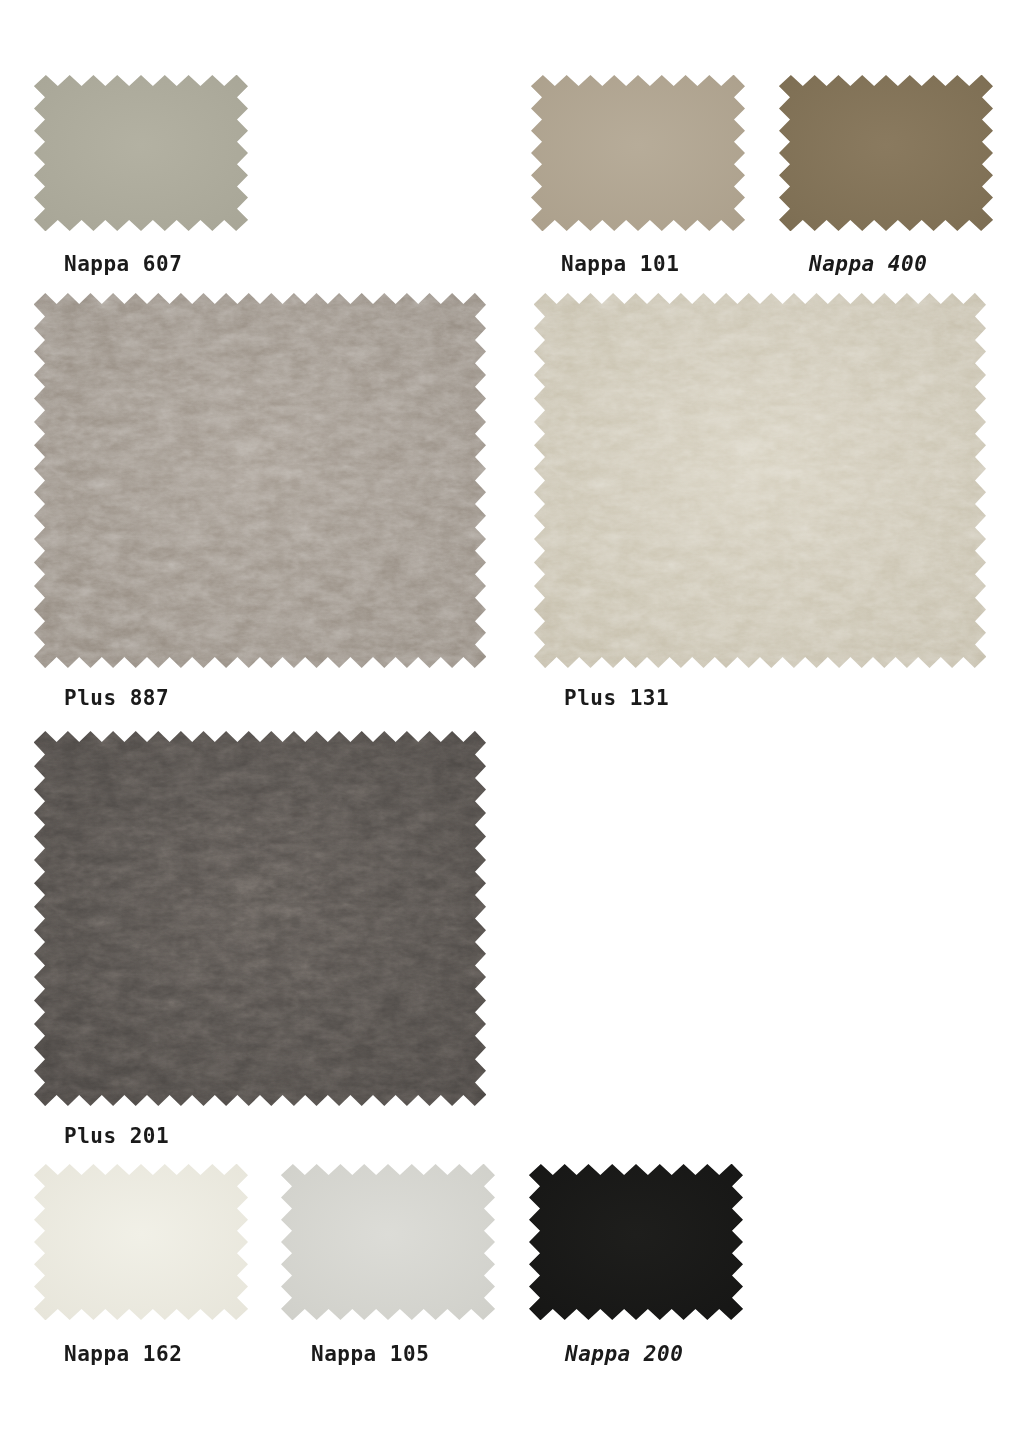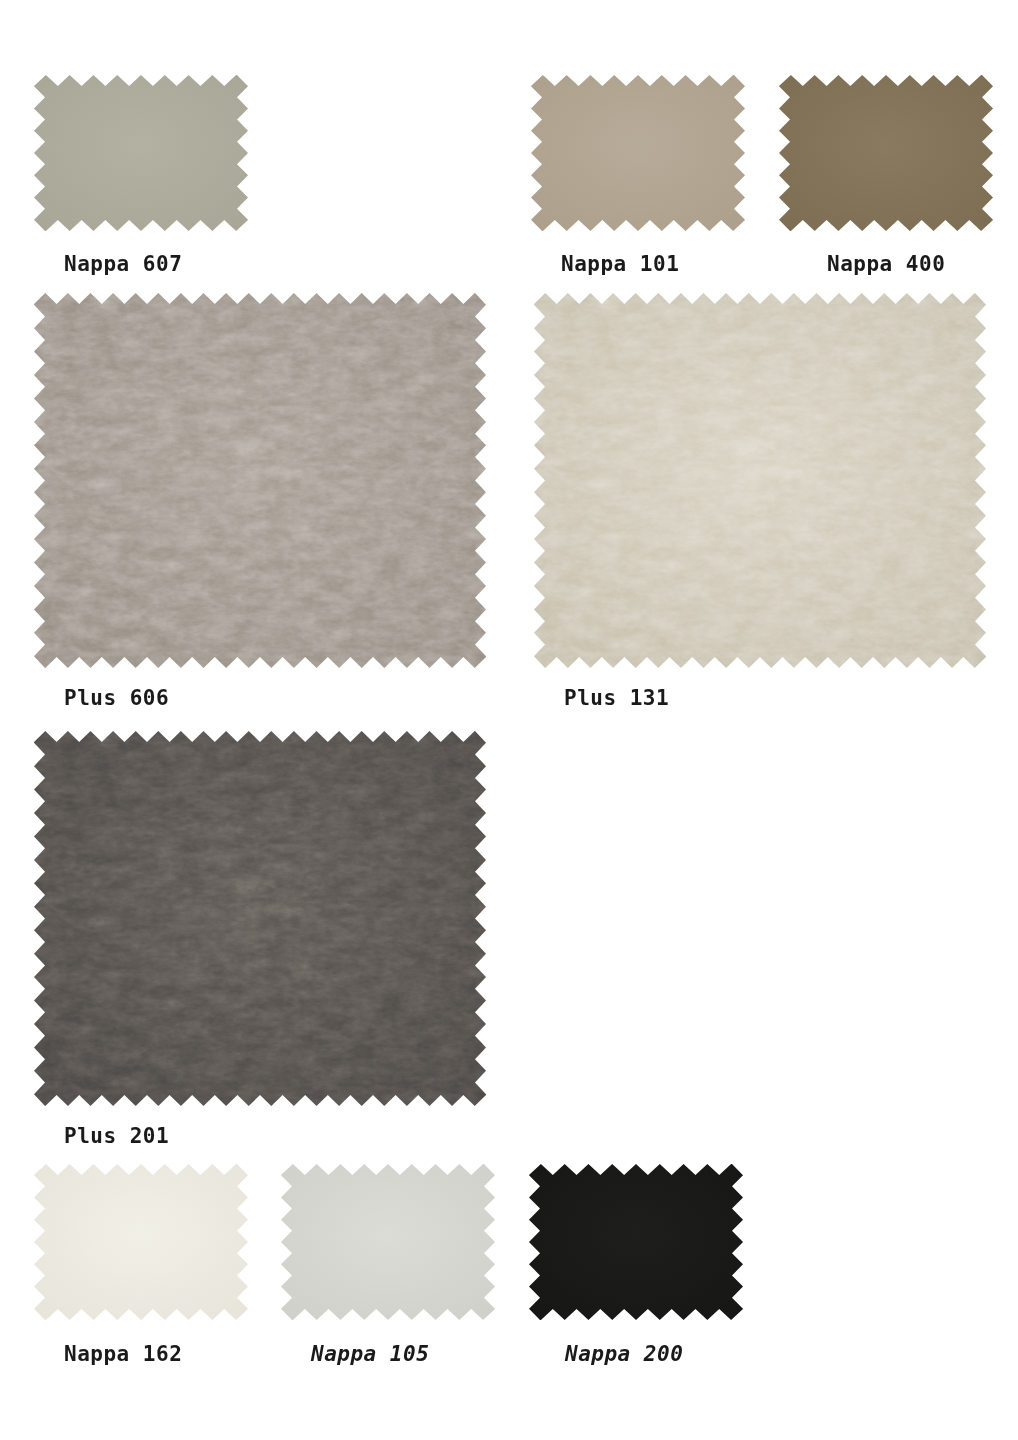--- a/index.html
+++ b/index.html
@@ -125,40 +125,40 @@
           <radialGradient id="grad-nappa-400" cx="50%" cy="45%" r="72%">
             <stop offset="0%" stop-color="#8a7a5f"></stop>
             <stop offset="100%" stop-color="#7d6e53"></stop>
           </radialGradient>
         </defs>
         <g clip-path="url(#clip-nappa-400)">
           <rect x="0" y="0" width="214" height="156" fill="url(#grad-nappa-400)"></rect>
         </g>
       </svg>
     </div>
-    <div class="swatch-caption" style="left: 827px; top: 254px;">Nappa  400</div>
+    <div class="swatch-caption" style="left: 809px; top: 254px; font-style: italic;">Nappa  400</div>
     <div class="swatch" style="left: 34px; top: 293px; width: 452px; height: 375px;">
       <svg width="452" height="375" viewBox="0 0 452 375" style="display: block;">
         <defs>
           <clipPath id="clip-plus-606">
             <polygon points="0.00,11.00 11.30,0.00 22.60,11.00 33.90,0.00 45.20,11.00 56.50,0.00 67.80,11.00 79.10,0.00 90.40,11.00 101.70,0.00 113.00,11.00 124.30,0.00 135.60,11.00 146.90,0.00 158.20,11.00 169.50,0.00 180.80,11.00 192.10,0.00 203.40,11.00 214.70,0.00 226.00,11.00 237.30,0.00 248.60,11.00 259.90,0.00 271.20,11.00 282.50,0.00 293.80,11.00 305.10,0.00 316.40,11.00 327.70,0.00 339.00,11.00 350.30,0.00 361.60,11.00 372.90,0.00 384.20,11.00 395.50,0.00 406.80,11.00 418.10,0.00 429.40,11.00 440.70,0.00 441.00,0.00 452.00,11.72 441.00,23.44 452.00,35.16 441.00,46.88 452.00,58.59 441.00,70.31 452.00,82.03 441.00,93.75 452.00,105.47 441.00,117.19 452.00,128.91 441.00,140.63 452.00,152.34 441.00,164.06 452.00,175.78 441.00,187.50 452.00,199.22 441.00,210.94 452.00,222.66 441.00,234.38 452.00,246.09 441.00,257.81 452.00,269.53 441.00,281.25 452.00,292.97 441.00,304.69 452.00,316.41 441.00,328.13 452.00,339.84 441.00,351.56 452.00,363.28 452.00,364.00 440.70,375.00 429.40,364.00 418.10,375.00 406.80,364.00 395.50,375.00 384.20,364.00 372.90,375.00 361.60,364.00 350.30,375.00 339.00,364.00 327.70,375.00 316.40,364.00 305.10,375.00 293.80,364.00 282.50,375.00 271.20,364.00 259.90,375.00 248.60,364.00 237.30,375.00 226.00,364.00 214.70,375.00 203.40,364.00 192.10,375.00 180.80,364.00 169.50,375.00 158.20,364.00 146.90,375.00 135.60,364.00 124.30,375.00 113.00,364.00 101.70,375.00 90.40,364.00 79.10,375.00 67.80,364.00 56.50,375.00 45.20,364.00 33.90,375.00 22.60,364.00 11.30,375.00 11.00,375.00 0.00,363.28 11.00,351.56 0.00,339.84 11.00,328.13 0.00,316.41 11.00,304.69 0.00,292.97 11.00,281.25 0.00,269.53 11.00,257.81 0.00,246.09 11.00,234.38 0.00,222.66 11.00,210.94 0.00,199.22 11.00,187.50 0.00,175.78 11.00,164.06 0.00,152.34 11.00,140.63 0.00,128.91 11.00,117.19 0.00,105.47 11.00,93.75 0.00,82.03 11.00,70.31 0.00,58.59 11.00,46.88 0.00,35.16 11.00,23.44 0.00,11.72"></polygon>
           </clipPath>
           <radialGradient id="grad-plus-606" cx="50%" cy="45%" r="72%">
             <stop offset="0%" stop-color="#a69d93"></stop>
             <stop offset="100%" stop-color="#968d83"></stop>
           </radialGradient>
         </defs>
         <g clip-path="url(#clip-plus-606)">
           <rect x="0" y="0" width="452" height="375" fill="url(#grad-plus-606)"></rect>
           <rect x="0" y="0" width="452" height="375" fill="#808080" filter="url(#grain-coarse)" opacity="0.55" style="mix-blend-mode: overlay;"></rect>
           <rect x="0" y="0" width="452" height="375" fill="#808080" filter="url(#grain-fine)" opacity="0.35" style="mix-blend-mode: overlay;"></rect>
         </g>
       </svg>
     </div>
-    <div class="swatch-caption" style="left: 64px; top: 688px;">Plus  606</div>
+    <div class="swatch-caption" style="left: 64px; top: 688px;">Plus  887</div>
     <div class="swatch" style="left: 534px; top: 293px; width: 452px; height: 375px;">
       <svg width="452" height="375" viewBox="0 0 452 375" style="display: block;">
         <defs>
           <clipPath id="clip-plus-106">
             <polygon points="0.00,11.00 11.30,0.00 22.60,11.00 33.90,0.00 45.20,11.00 56.50,0.00 67.80,11.00 79.10,0.00 90.40,11.00 101.70,0.00 113.00,11.00 124.30,0.00 135.60,11.00 146.90,0.00 158.20,11.00 169.50,0.00 180.80,11.00 192.10,0.00 203.40,11.00 214.70,0.00 226.00,11.00 237.30,0.00 248.60,11.00 259.90,0.00 271.20,11.00 282.50,0.00 293.80,11.00 305.10,0.00 316.40,11.00 327.70,0.00 339.00,11.00 350.30,0.00 361.60,11.00 372.90,0.00 384.20,11.00 395.50,0.00 406.80,11.00 418.10,0.00 429.40,11.00 440.70,0.00 441.00,0.00 452.00,11.72 441.00,23.44 452.00,35.16 441.00,46.88 452.00,58.59 441.00,70.31 452.00,82.03 441.00,93.75 452.00,105.47 441.00,117.19 452.00,128.91 441.00,140.63 452.00,152.34 441.00,164.06 452.00,175.78 441.00,187.50 452.00,199.22 441.00,210.94 452.00,222.66 441.00,234.38 452.00,246.09 441.00,257.81 452.00,269.53 441.00,281.25 452.00,292.97 441.00,304.69 452.00,316.41 441.00,328.13 452.00,339.84 441.00,351.56 452.00,363.28 452.00,364.00 440.70,375.00 429.40,364.00 418.10,375.00 406.80,364.00 395.50,375.00 384.20,364.00 372.90,375.00 361.60,364.00 350.30,375.00 339.00,364.00 327.70,375.00 316.40,364.00 305.10,375.00 293.80,364.00 282.50,375.00 271.20,364.00 259.90,375.00 248.60,364.00 237.30,375.00 226.00,364.00 214.70,375.00 203.40,364.00 192.10,375.00 180.80,364.00 169.50,375.00 158.20,364.00 146.90,375.00 135.60,364.00 124.30,375.00 113.00,364.00 101.70,375.00 90.40,364.00 79.10,375.00 67.80,364.00 56.50,375.00 45.20,364.00 33.90,375.00 22.60,364.00 11.30,375.00 11.00,375.00 0.00,363.28 11.00,351.56 0.00,339.84 11.00,328.13 0.00,316.41 11.00,304.69 0.00,292.97 11.00,281.25 0.00,269.53 11.00,257.81 0.00,246.09 11.00,234.38 0.00,222.66 11.00,210.94 0.00,199.22 11.00,187.50 0.00,175.78 11.00,164.06 0.00,152.34 11.00,140.63 0.00,128.91 11.00,117.19 0.00,105.47 11.00,93.75 0.00,82.03 11.00,70.31 0.00,58.59 11.00,46.88 0.00,35.16 11.00,23.44 0.00,11.72"></polygon>
           </clipPath>
           <radialGradient id="grad-plus-106" cx="50%" cy="45%" r="72%">
             <stop offset="0%" stop-color="#d8d2c1"></stop>
             <stop offset="100%" stop-color="#c6bfac"></stop>
           </radialGradient>
@@ -216,21 +216,21 @@
           <radialGradient id="grad-nappa-105" cx="50%" cy="45%" r="72%">
             <stop offset="0%" stop-color="#dcdcd7"></stop>
             <stop offset="100%" stop-color="#d0d0ca"></stop>
           </radialGradient>
         </defs>
         <g clip-path="url(#clip-nappa-105)">
           <rect x="0" y="0" width="214" height="156" fill="url(#grad-nappa-105)"></rect>
         </g>
       </svg>
     </div>
-    <div class="swatch-caption" style="left: 311px; top: 1344px; font-style: italic;">Nappa  105</div>
+    <div class="swatch-caption" style="left: 311px; top: 1344px;">Nappa  105</div>
     <div class="swatch" style="left: 529px; top: 1164px; width: 214px; height: 156px;">
       <svg width="214" height="156" viewBox="0 0 214 156" style="display: block;">
         <defs>
           <clipPath id="clip-nappa-200">
             <polygon points="0.00,11.00 11.89,0.00 23.78,11.00 35.67,0.00 47.56,11.00 59.44,0.00 71.33,11.00 83.22,0.00 95.11,11.00 107.00,0.00 118.89,11.00 130.78,0.00 142.67,11.00 154.56,0.00 166.44,11.00 178.33,0.00 190.22,11.00 202.11,0.00 203.00,0.00 214.00,11.14 203.00,22.29 214.00,33.43 203.00,44.57 214.00,55.71 203.00,66.86 214.00,78.00 203.00,89.14 214.00,100.29 203.00,111.43 214.00,122.57 203.00,133.71 214.00,144.86 214.00,145.00 202.11,156.00 190.22,145.00 178.33,156.00 166.44,145.00 154.56,156.00 142.67,145.00 130.78,156.00 118.89,145.00 107.00,156.00 95.11,145.00 83.22,156.00 71.33,145.00 59.44,156.00 47.56,145.00 35.67,156.00 23.78,145.00 11.89,156.00 11.00,156.00 0.00,144.86 11.00,133.71 0.00,122.57 11.00,111.43 0.00,100.29 11.00,89.14 0.00,78.00 11.00,66.86 0.00,55.71 11.00,44.57 0.00,33.43 11.00,22.29 0.00,11.14"></polygon>
           </clipPath>
           <radialGradient id="grad-nappa-200" cx="50%" cy="45%" r="72%">
             <stop offset="0%" stop-color="#1e1e1c"></stop>
             <stop offset="100%" stop-color="#161615"></stop>
           </radialGradient>

